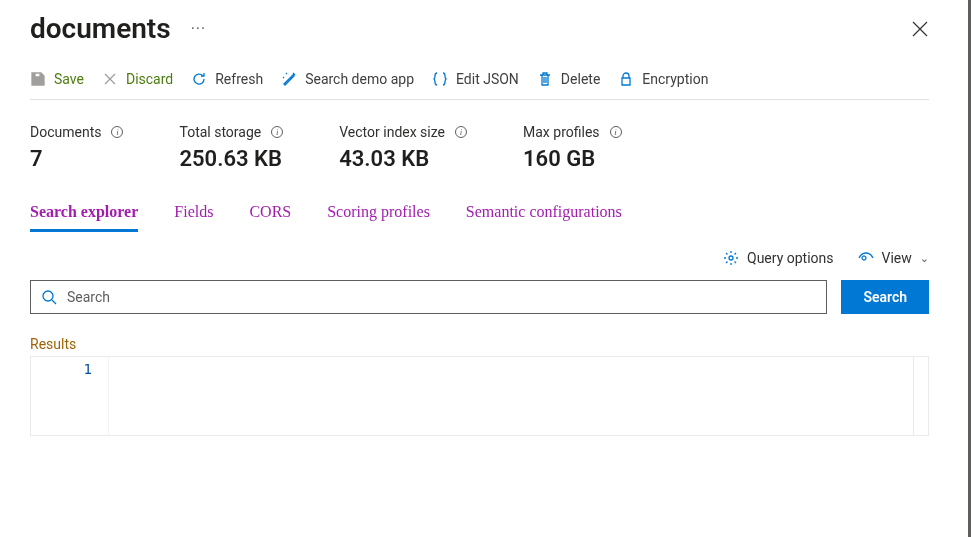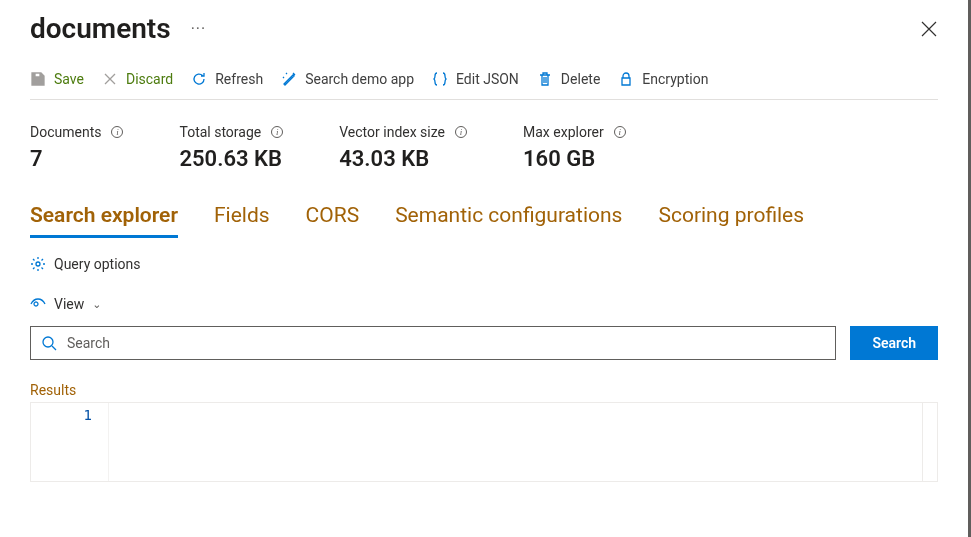--- a/index.html
+++ b/index.html
@@ -5,21 +5,21 @@
     * { box-sizing: border-box; margin: 0; padding: 0; }
     body {
       font-family: "Segoe UI", -apple-system, BlinkMacSystemFont, Roboto, sans-serif;
       background: #fff;
       width: 971px;
       height: 537px;
       position: relative;
       color: #323130;
     }
     .page {
-      padding: 12px 33px 0 30px;
+      padding: 12px 42px 0 30px;
       border-radius: 19px;
     }
     .header {
       display: flex;
       align-items: center;
       justify-content: space-between;
       padding-bottom: 20px;
     }
     .header-left {
       display: flex;
@@ -107,37 +107,37 @@
       font-weight: 600;
       color: #201f1e;
       margin-top: 6px;
     }
     .tabs {
       display: flex;
       gap: 36px;
       padding-top: 16px;
     }
     .tab {
-      font-size: 21px;
-      color: #a16207;
+      font-size: 16px;
+      color: #a21caf;
       padding-bottom: 8px;
       cursor: pointer;
       border-bottom: 3px solid transparent;
+      font-family: Liberation Serif, serif;
     }
     .tab.active {
       font-weight: 600;
       border-bottom-color: #0078d4;
     }
     .controls {
       display: flex;
       justify-content: flex-end;
       gap: 24px;
       padding: 18px 0 14px 0;
       font-size: 14px;
-      flex-direction: column;
     }
     .control-item {
       display: inline-flex;
       align-items: center;
       gap: 8px;
       color: #323130;
       cursor: pointer;
     }
     .chevron {
       font-size: 11px;
@@ -290,33 +290,33 @@
     </div>
     <div class="stat">
       <div class="stat-row">
         <span class="stat-label">Vector index size</span>
         <span class="info-icon">i</span>
       </div>
       <div class="stat-value">43.03 KB</div>
     </div>
     <div class="stat">
       <div class="stat-row">
-        <span class="stat-label">Max explorer</span>
+        <span class="stat-label">Max profiles</span>
         <span class="info-icon">i</span>
       </div>
       <div class="stat-value">160 GB</div>
     </div>
   </div>
 
   <div class="tabs">
     <div class="tab active">Search explorer</div>
     <div class="tab">Fields</div>
     <div class="tab">CORS</div>
+    <div class="tab">Scoring profiles</div>
     <div class="tab">Semantic configurations</div>
-    <div class="tab">Scoring profiles</div>
   </div>
 
   <div class="controls">
     <div class="control-item">
       <svg class="icon" viewBox="0 0 16 16">
           <circle cx="8" cy="8" r="2"></circle>
           <path d="M8 1v2M8 13v2M1 8h2M13 8h2M3 3l1.5 1.5M11.5 11.5L13 13M13 3l-1.5 1.5M4.5 11.5L3 13"></path>
         </svg>
       <span>Query options</span>
     </div>

